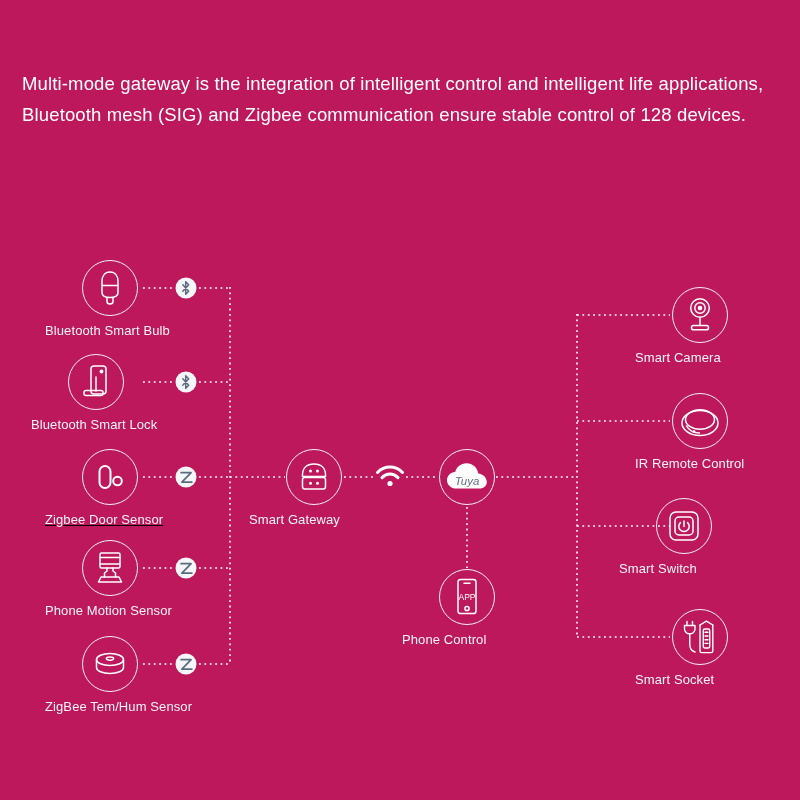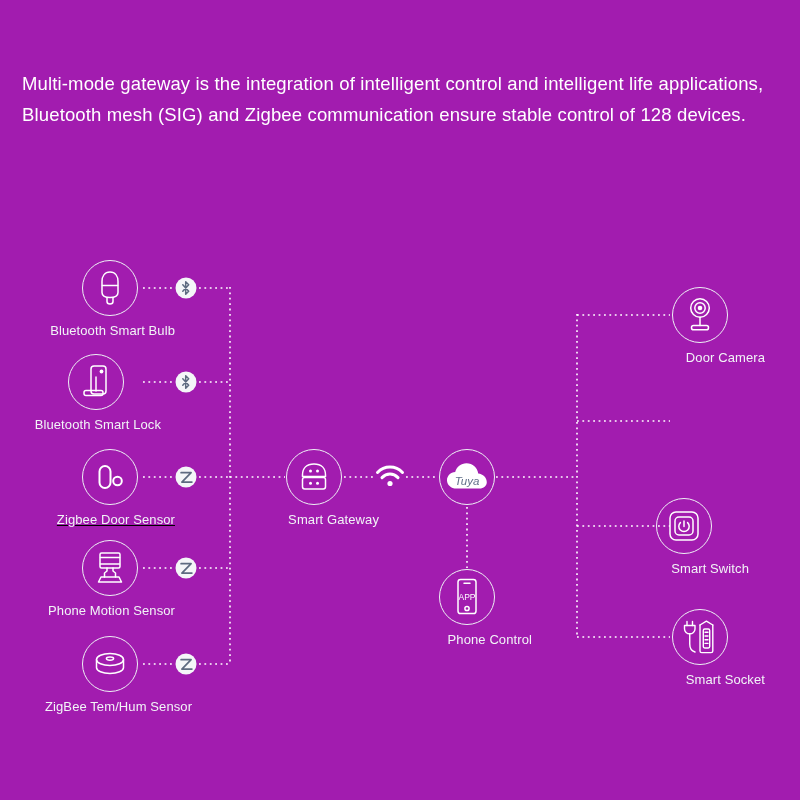--- a/index.html
+++ b/index.html
@@ -5,21 +5,21 @@
 <style>
   html, body {
     margin: 0;
     padding: 0;
     background: #6b798d;
   }
   #stage {
     position: relative;
     width: 800px;
     height: 800px;
-    background: #a21caf;
+    background: #be185d;
     overflow: hidden;
     font-family: "Liberation Sans", sans-serif;
     -webkit-font-smoothing: antialiased;
   }
 
   
   #header {
     position: absolute;
     left: 22px;
     top: 68px;
@@ -39,21 +39,21 @@
     position: absolute;
     left: 0; top: 0;
     width: 800px; height: 800px;
     pointer-events: none;
   }
 
   
   .node {
     position: absolute;
     width: 130px;
-    text-align: right;
+    text-align: left;
     transform: translateX(-50%);
   }
   .node .ring {
     width: 56px;
     height: 56px;
     margin: 0 auto;
     border-radius: 50%;
     border: 1.6px solid #eef1f5;
     display: flex;
     align-items: center;
@@ -290,23 +290,36 @@
       <svg width="34" height="38" viewBox="0 0 34 38">
         <g stroke="#ffffff" stroke-width="1.5" fill="none" stroke-linejoin="round" stroke-linecap="round">
           <circle cx="17" cy="12" r="9.3"></circle>
           <circle cx="17" cy="12" r="5.2"></circle>
           <circle cx="17" cy="12" r="2.3" fill="#ffffff" stroke="none"></circle>
           <line x1="17" y1="21.3" x2="17" y2="29.5"></line>
           <rect x="8.5" y="29.5" width="17" height="4.3" rx="2.1"></rect>
         </g>
       </svg>
     </div>
-    <div class="caption">Door Camera</div>
-  </div>
-
+    <div class="caption">Smart Camera</div>
+  </div>
+
+  <div class="node" style="left:700px; top:393px;">
+    <div class="ring">
+      <svg width="42" height="34" viewBox="0 0 42 34">
+        <g stroke="#ffffff" stroke-width="1.5" fill="none" stroke-linejoin="round">
+          <ellipse cx="21" cy="19" rx="18" ry="12.5"></ellipse>
+          <ellipse cx="21" cy="15.5" rx="14.5" ry="9.8"></ellipse>
+          <path d="M7.2 21.5 C9.6 26 14.8 29 21 29"></path>
+          <circle cx="15" cy="27.6" r="1.5" fill="#ffffff" stroke="none"></circle>
+        </g>
+      </svg>
+    </div>
+    <div class="caption">IR Remote Control</div>
+  </div>
 
   <div class="node" style="left:684px; top:498px;">
     <div class="ring">
       <svg width="34" height="34" viewBox="0 0 34 34">
         <g stroke="#ffffff" stroke-width="1.5" fill="none" stroke-linejoin="round" stroke-linecap="round">
           <rect x="3" y="3" width="28" height="28" rx="6"></rect>
           <rect x="8" y="8" width="18" height="18" rx="4"></rect>
           <path d="M17 12 L17 17.5"></path>
           <path d="M13.4 13.6 A5.2 5.2 0 1 0 20.6 13.6"></path>
         </g>

